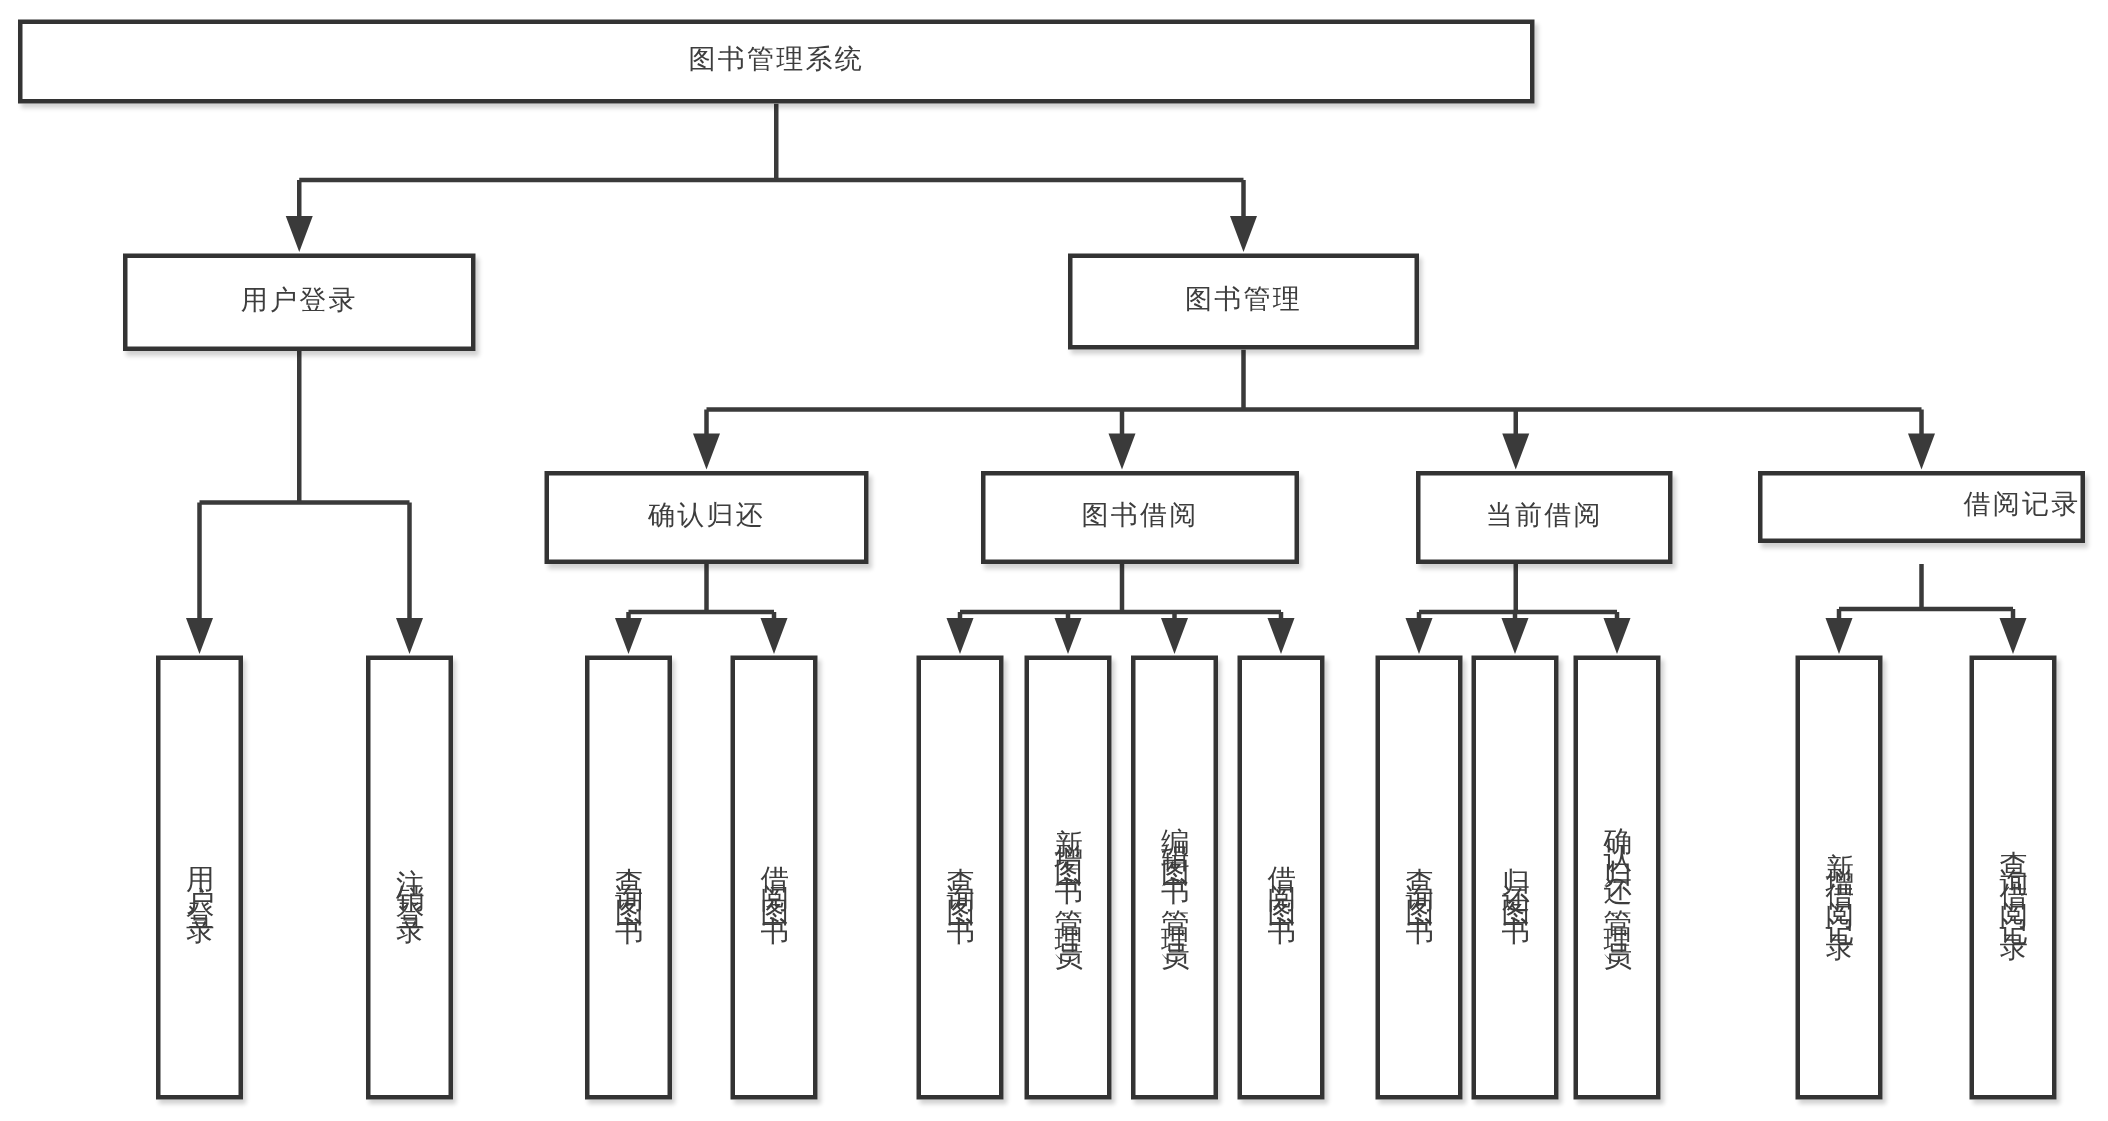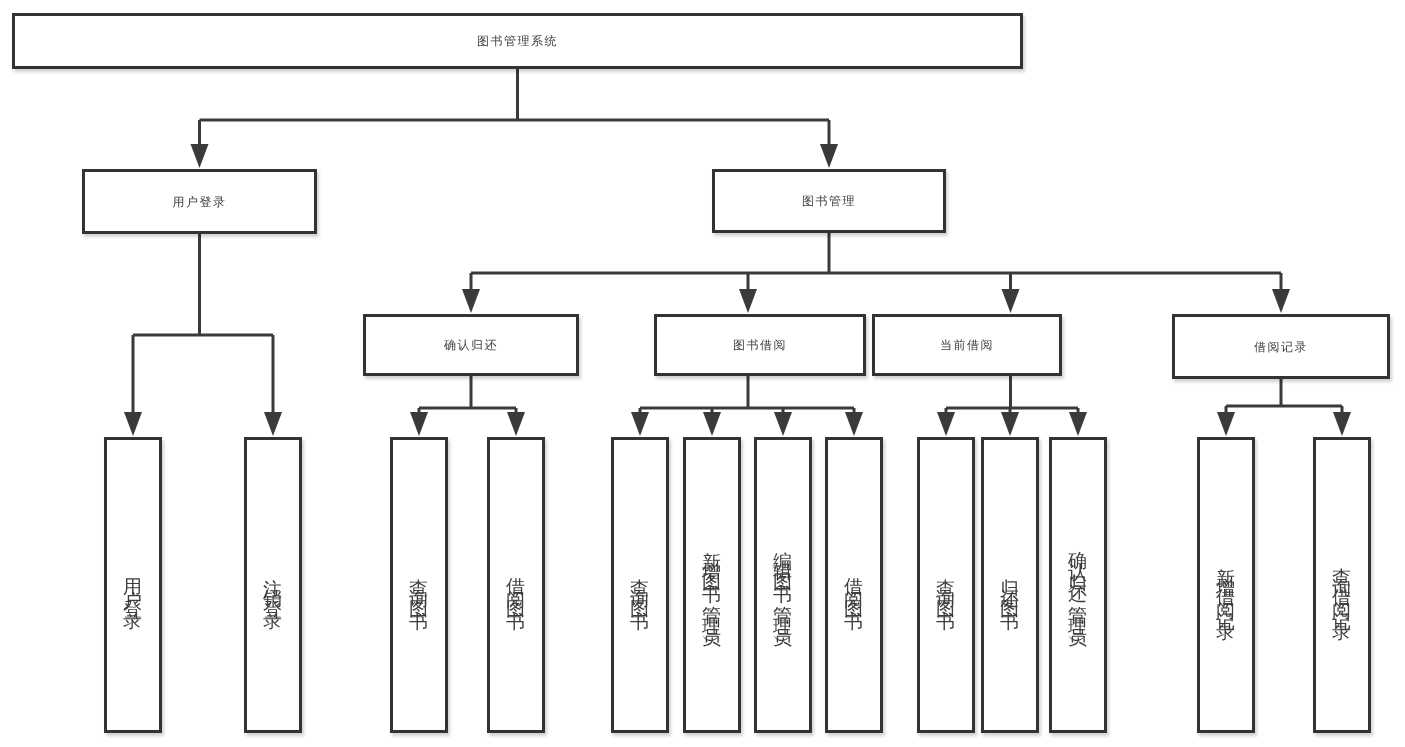--- a/index.html
+++ b/index.html
@@ -27,24 +27,25 @@
     background: #ffffff;
     border: 3px solid var(--border, #333333);
     box-shadow: 2px 3px 3px rgba(0,0,0,0.18);
     display: flex;
     align-items: center;
     justify-content: center;
     color: var(--text, #3d3d3d);
     z-index: 2;
   }
   .h-node .label {
-    font-size: 12px;
+    font-size: 18px;
     letter-spacing: 1.5px;
     white-space: nowrap;
     line-height: 1;
+    font-family: Liberation Mono, monospace;
   }
   .v-node .label {
     writing-mode: vertical-rl;
     text-orientation: mixed;
     font-size: 19px;
     letter-spacing: 11px;
     line-height: 1;
     white-space: nowrap;
   }
   #watermark {
@@ -150,33 +151,33 @@
     </div>
     <div class="node v-node" style="left: 683px; top: 437px; width: 58px; height: 296px;">
       <span class="label">新增图书（管理员）</span>
     </div>
     <div class="node v-node" style="left: 754px; top: 437px; width: 58px; height: 296px;">
       <span class="label">编辑图书（管理员）</span>
     </div>
     <div class="node v-node" style="left: 825px; top: 437px; width: 58px; height: 296px;">
       <span class="label">借阅图书</span>
     </div>
-    <div class="node h-node" style="left: 872px; top: 314px; width: 190px; height: 62px;">
+    <div class="node h-node" style="left: 944px; top: 314px; width: 171px; height: 62px;">
       <span class="label">当前借阅</span>
     </div>
     <div class="node v-node" style="left: 917px; top: 437px; width: 58px; height: 296px;">
       <span class="label">查询图书</span>
     </div>
     <div class="node v-node" style="left: 981px; top: 437px; width: 58px; height: 296px;">
       <span class="label">归还图书</span>
     </div>
     <div class="node v-node" style="left: 1049px; top: 437px; width: 58px; height: 296px;">
       <span class="label">确认归还（管理员）</span>
     </div>
-    <div class="node h-node" style="left: 1172px; top: 314px; width: 218px; height: 65px;">
+    <div class="node h-node" style="left: 1172px; top: 314px; width: 218px; height: 48px; justify-content: flex-end;">
       <span class="label">借阅记录</span>
     </div>
     <div class="node v-node" style="left: 1197px; top: 437px; width: 58px; height: 296px;">
       <span class="label">新增借阅记录</span>
     </div>
     <div class="node v-node" style="left: 1313px; top: 437px; width: 58px; height: 296px;">
       <span class="label">查询借阅记录</span>
     </div>
   </div>
 

